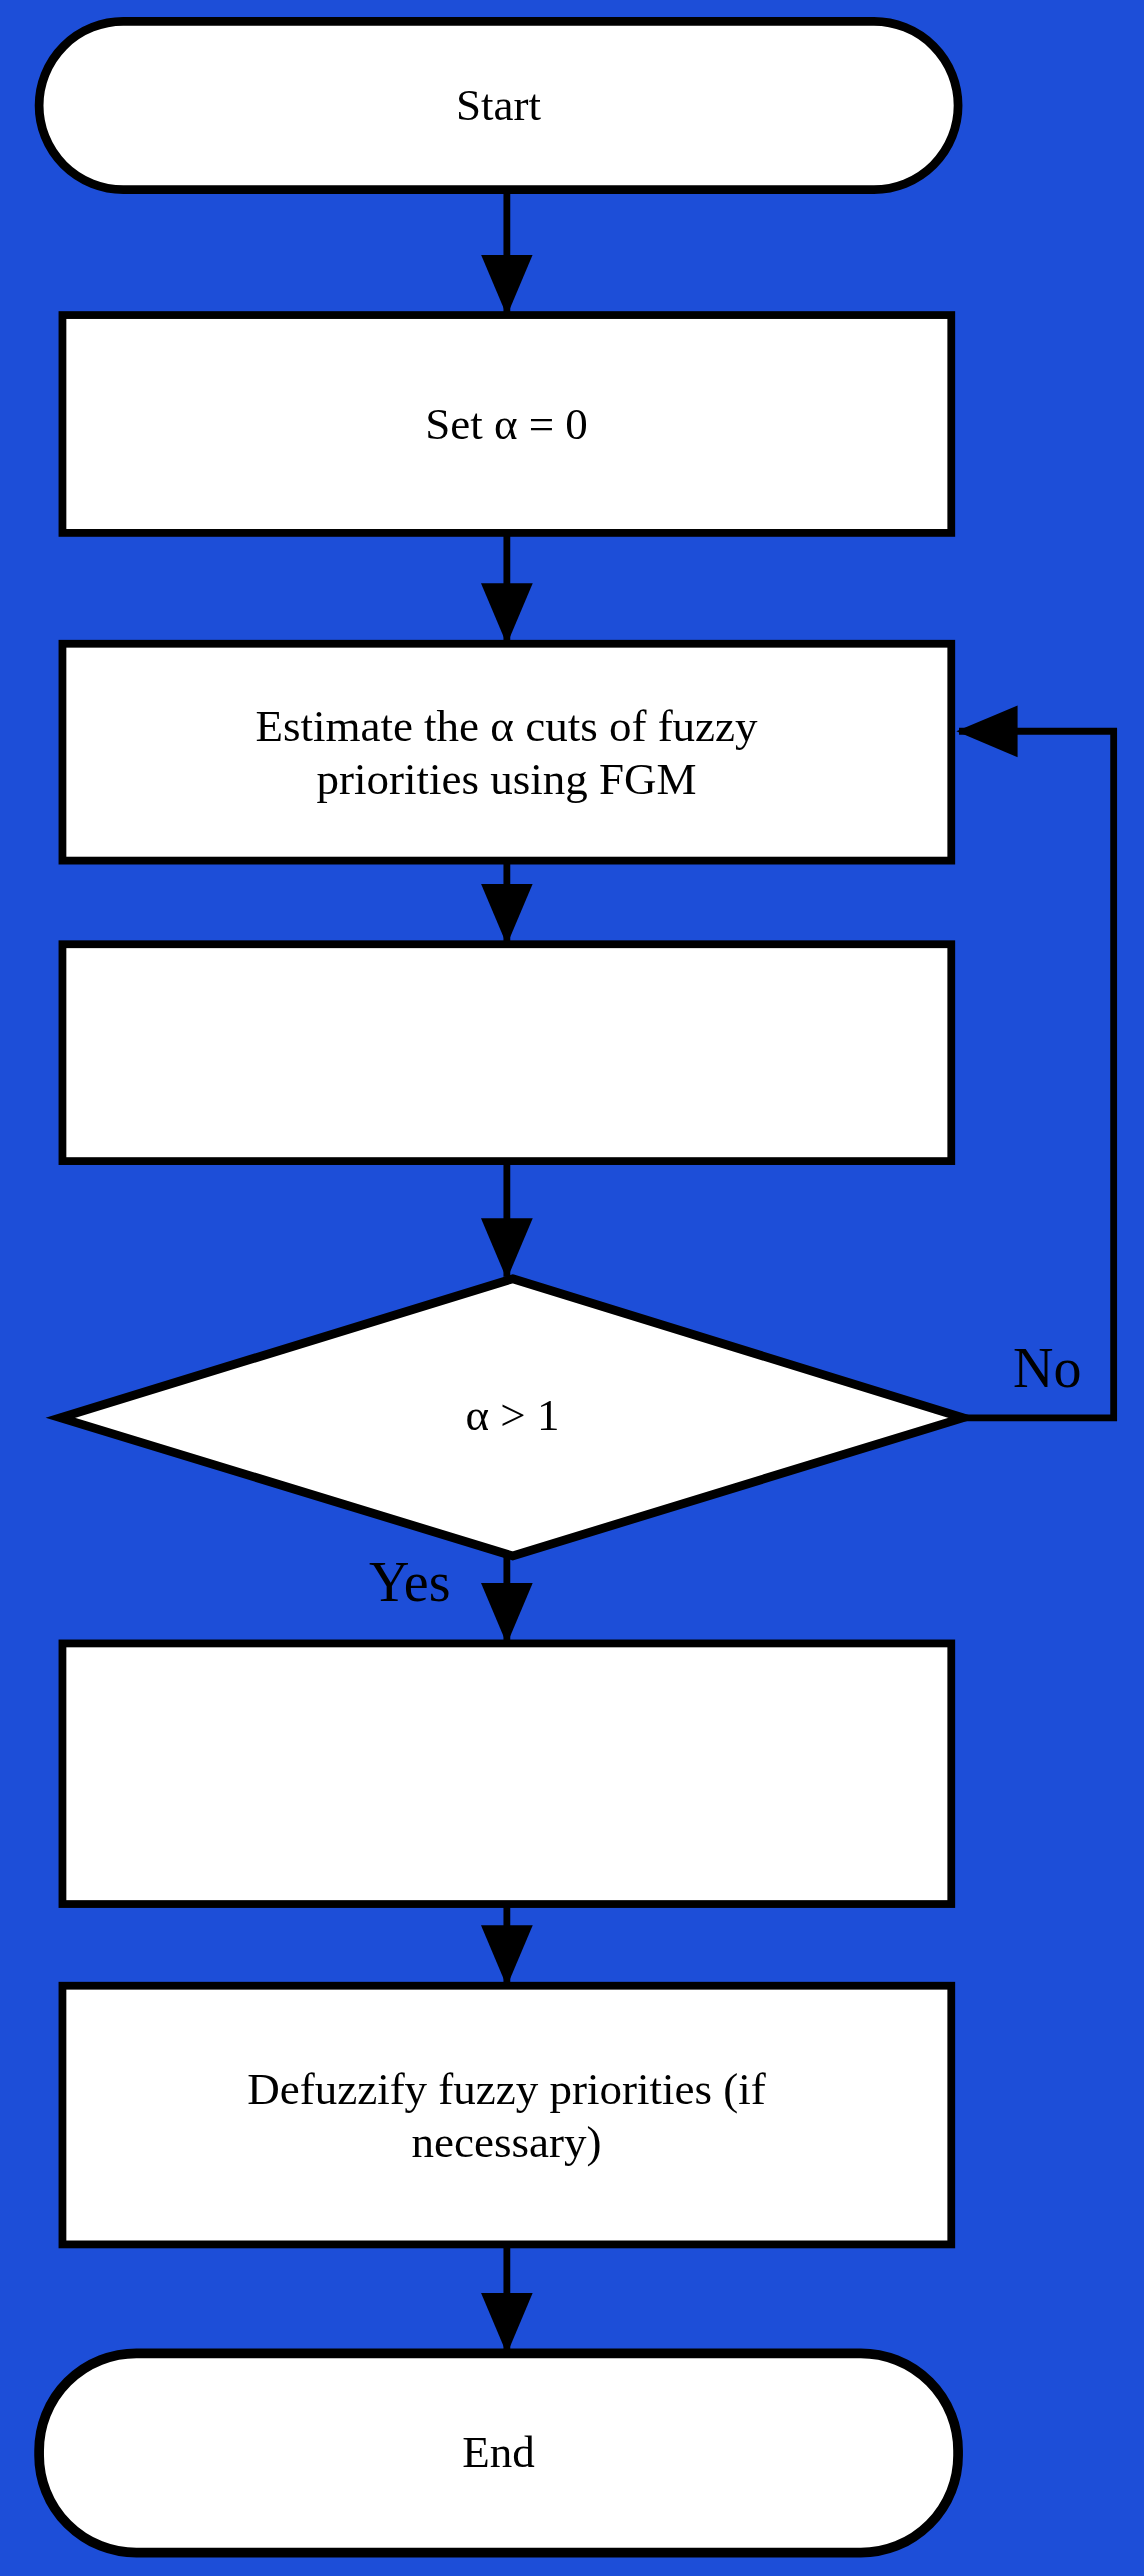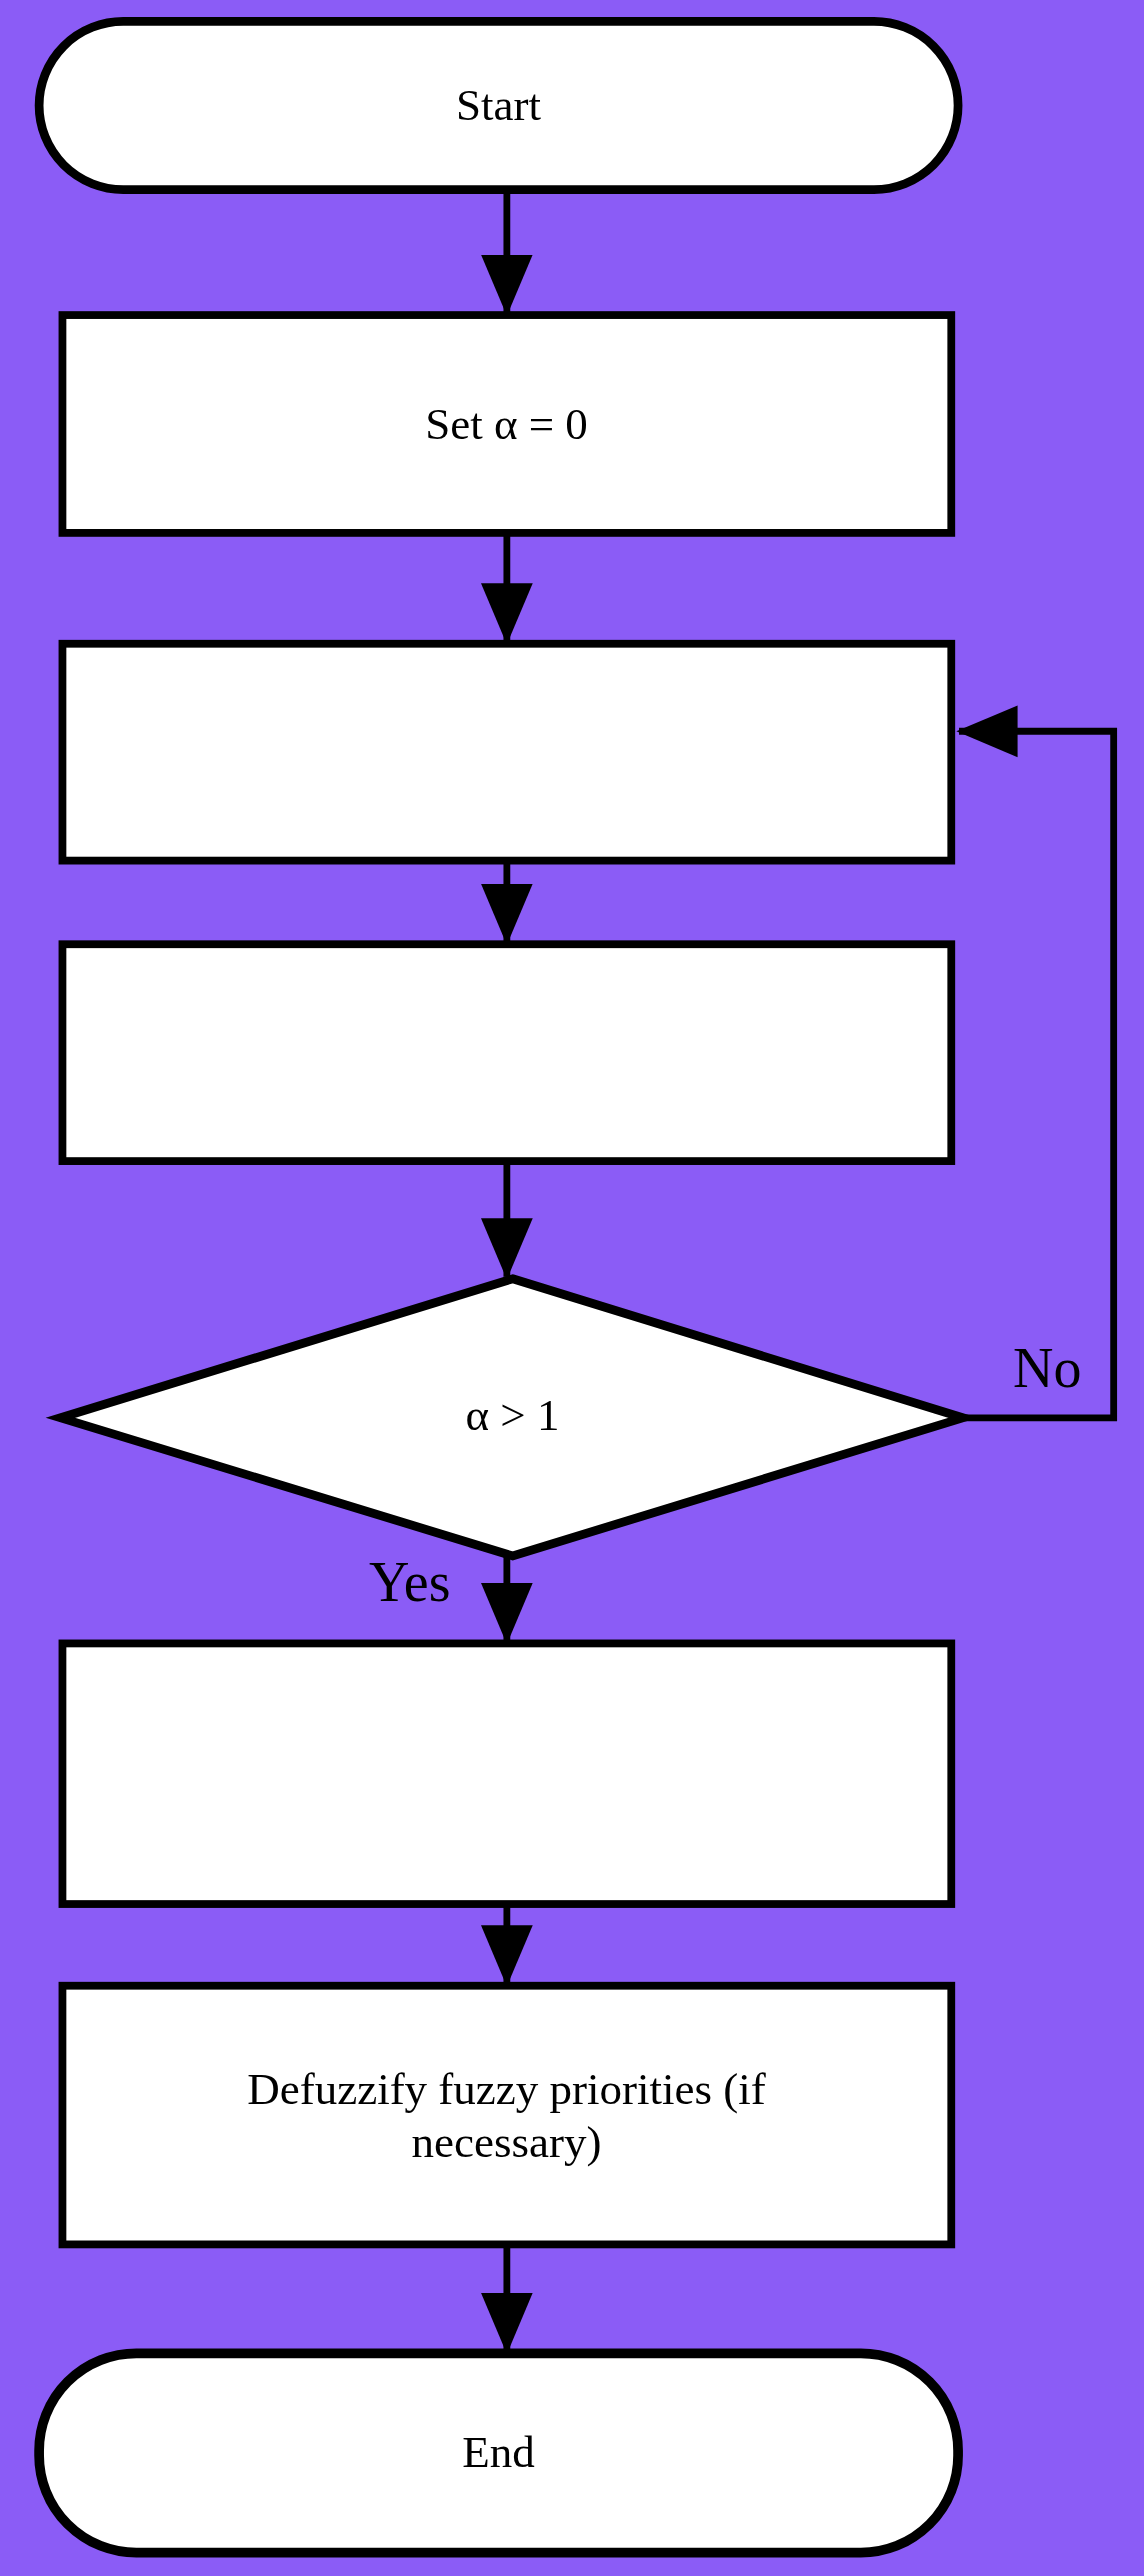--- a/index.html
+++ b/index.html
@@ -9,21 +9,21 @@
     background: #ffffff;
   }
   body {
     font-family: "Liberation Serif", "DejaVu Serif", serif;
     color: #000000;
   }
   #canvas {
     position: relative;
     width: 1145px;
     height: 2576px;
-    background: #8b5cf6;
+    background: #1d4ed8;
     overflow: hidden;
   }
   #flow-svg {
     position: absolute;
     top: 0;
     left: 0;
     width: 1145px;
     height: 2576px;
   }
   
@@ -109,20 +109,22 @@
 
     <line x1="521" y1="2308" x2="521" y2="2418" stroke="#000000" stroke-width="7" marker-end="url(#arrowhead)"></line>
 
     <path d="M 990 1458 L 1145 1458 L 1145 752 L 986 752" fill="none" stroke="#000000" stroke-width="7" marker-end="url(#arrowhead-left)"></path>
   </svg>
 
   <div class="node-text n-start">Start</div>
 
   <div class="node-text n-set">Set α = 0</div>
 
+  <div class="node-text n-estimate">Estimate the α cuts of fuzzy
+priorities using FGM</div>
 
 
   <div class="node-text n-decision">α &gt; 1</div>
 
 
   <div class="node-text n-end">End</div>
 
   <div class="node-text n-defuzzify">Defuzzify fuzzy priorities (if
 necessary)</div>
 

